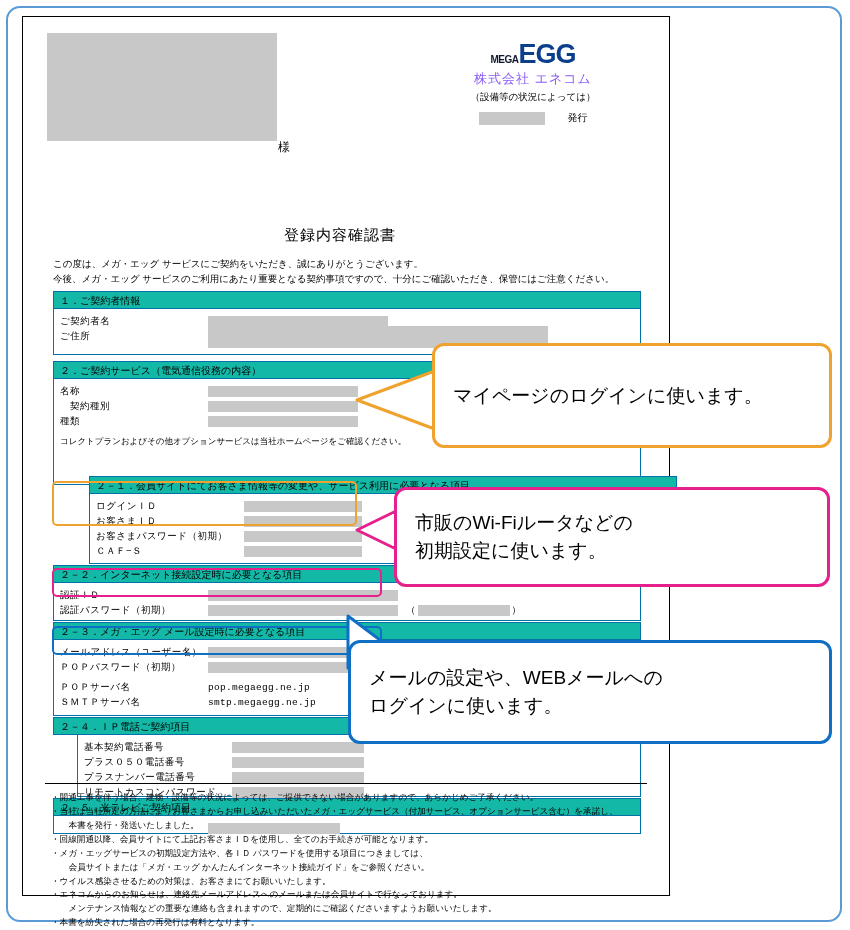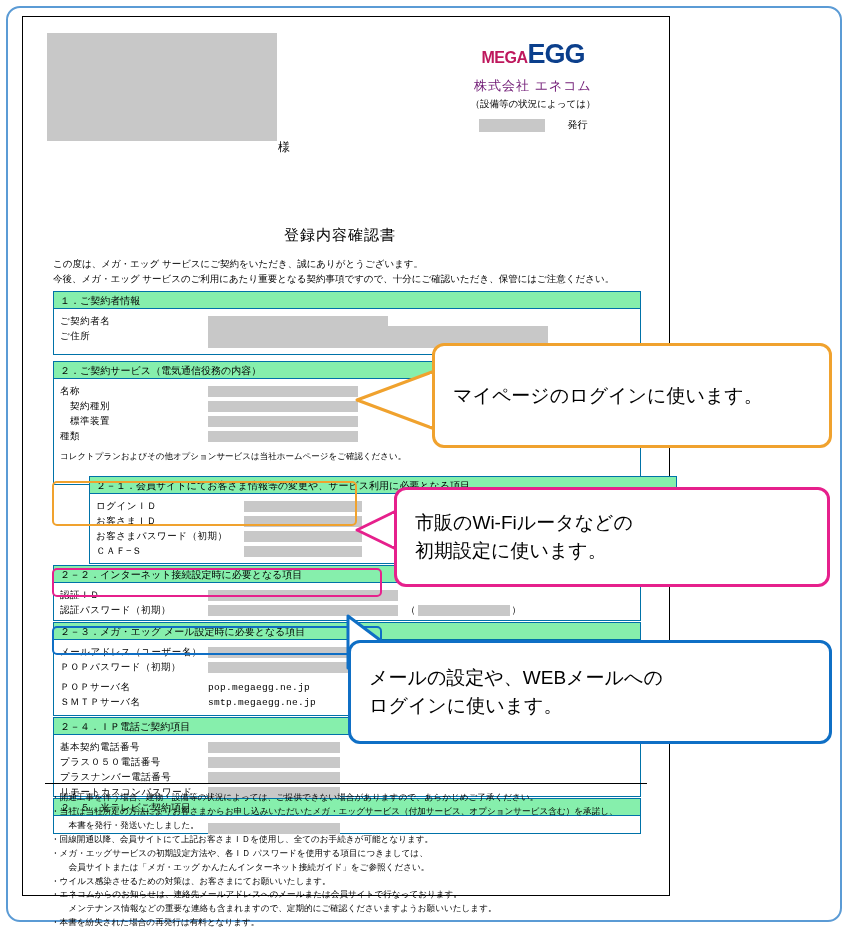--- a/index.html
+++ b/index.html
@@ -83,34 +83,33 @@
     text-align: center;
   }
   .logo-line {
     font-weight: bold;
     letter-spacing: 0.5px;
     color: #00a0c6;
     font-size: 17px;
     white-space: nowrap;
   }
   .logo-line .mega {
-    font-size: 16px;
-    color: #be185d;
+    font-size: 10px;
+    color: #0f172a;
     letter-spacing: -0.5px;
   }
   .logo-line .egg {
     font-size: 27px;
     color: #0b3f8c;
     font-weight: bold;
     letter-spacing: -1px;
   }
   .company {
     font-size: 13px;
-    color: #701a75;
-    margin-top: 7px;
+    color: #8b5cf6;
     letter-spacing: 1px;
   }
   .company-note {
     font-size: 9.5px;
     color: #000;
     margin-top: 3px;
   }
   .issue-row {
     margin-top: 7px;
     font-size: 10px;
@@ -146,21 +145,21 @@
   }
 
   
   .sec {
     position: absolute;
     left: 30px;
     width: 588px;
     box-sizing: border-box;
   }
   .sec-bar {
-    background: #86efac;
+    background: #14b8a6;
     border: 1px solid #0072a8;
     font-size: 10px;
     color: #000;
     padding: 3px 6px;
     box-sizing: border-box;
     height: 18px;
     line-height: 12px;
   }
   .sec-body {
     border-left: 1px solid #0072a8;
@@ -343,24 +342,20 @@
       <div class="sec-body" style="height:106px;">
         <div class="row">
           <span class="lbl">名称</span>
           <span class="val-mask" style="width:150px;"></span>
         </div>
         <div class="row">
           <span class="lbl">　契約種別</span>
           <span class="val-mask" style="width:150px;"></span>
         </div>
         <div class="row">
-          <span class="lbl">　標準装置</span>
-          <span class="val-mask" style="width:150px;"></span>
-        </div>
-        <div class="row">
           <span class="lbl">種類</span>
           <span class="val-mask" style="width:150px;"></span>
         </div>
         <div class="note-small" style="margin-top:6px;">
           <div>コレクトプランおよびその他オプションサービスは当社ホームページをご確認ください。</div>
         </div>
       </div>
     </div>
 
     <div class="sec" style="top:459px;margin-left:36px;">
@@ -423,21 +418,21 @@
         </div>
         <div class="port-note" style="right:8px; top:30px;">
           <div>メール受信・送信とも同じ</div>
           <div>ポート番号：110 （995）</div>
         </div>
       </div>
     </div>
 
     <div class="sec" style="top:700px;">
       <div class="sec-bar">２－４．ＩＰ電話ご契約項目</div>
-      <div class="sec-body" style="height:62px;">
+      <div class="sec-body" style="height:62px;margin-left:24px;">
         <div class="row">
           <span class="lbl">基本契約電話番号</span>
           <span class="val-mask" style="width:132px;"></span>
         </div>
         <div class="row">
           <span class="lbl">プラス０５０電話番号</span>
           <span class="val-mask" style="width:132px;"></span>
         </div>
         <div class="row">
           <span class="lbl">プラスナンバー電話番号</span>

